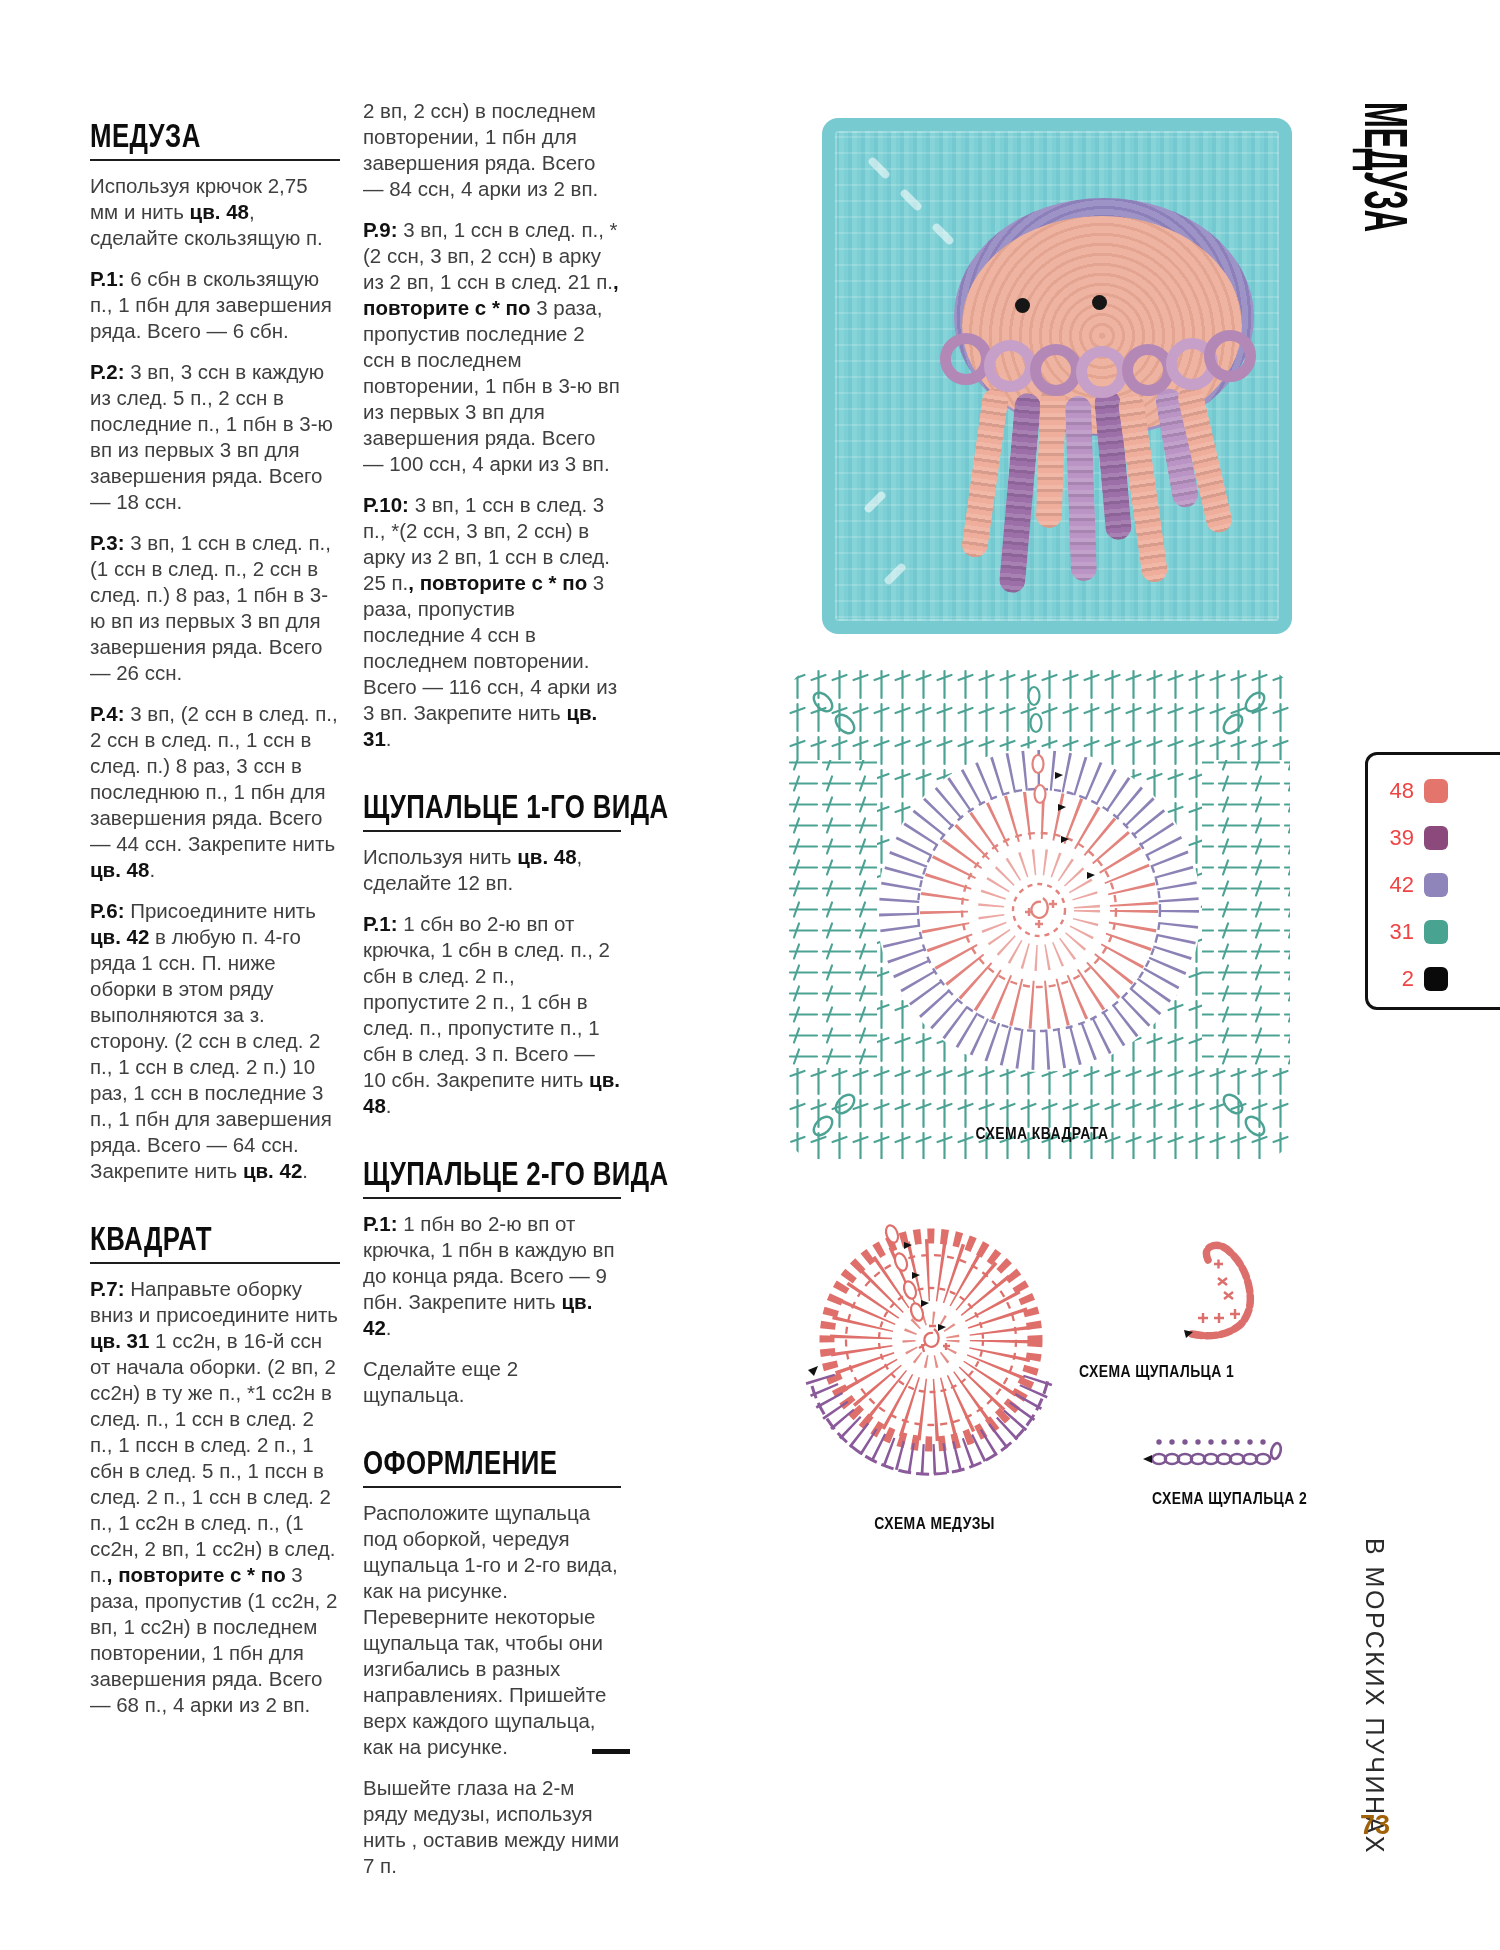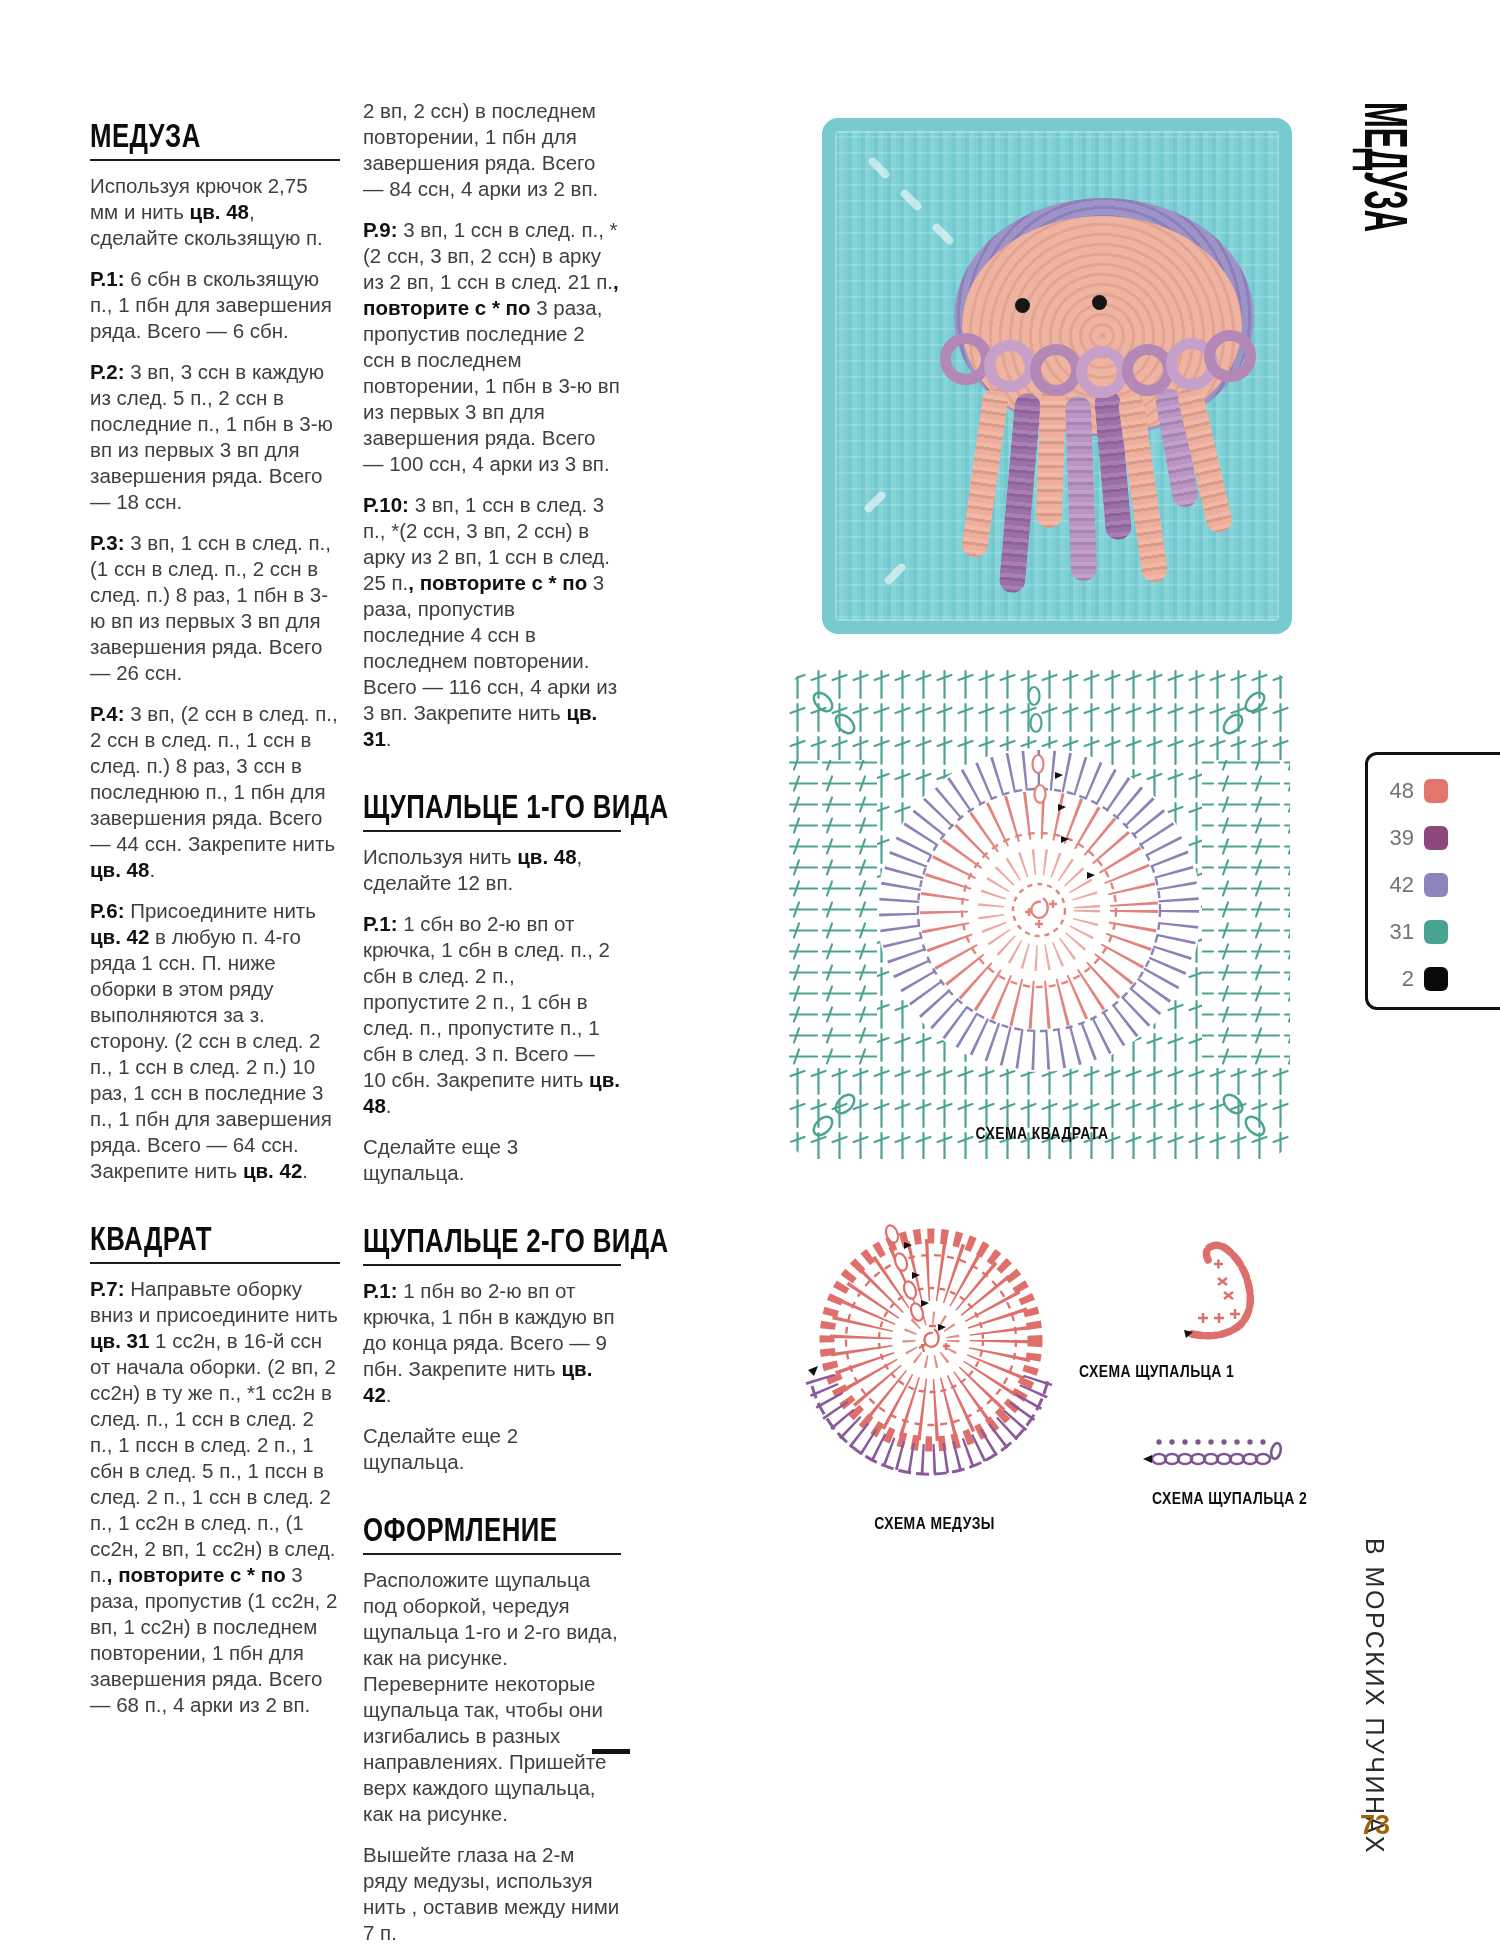--- a/index.html
+++ b/index.html
@@ -38,21 +38,21 @@
     background-image:repeating-radial-gradient(circle at 50% 55%, rgba(211,142,120,.4) 0 3px, rgba(0,0,0,0) 3px 10px);}
   .eye{position:absolute;width:15px;height:15px;border-radius:50%;background:#161616;}
   .ruffle{position:absolute;width:52px;height:52px;border-radius:50%;border:11px solid #b388b6;box-sizing:border-box;}
   .ruffle.lt{border-color:#c7a0ca;}
   .tent{position:absolute;width:26px;border-radius:13px;
     background-image:repeating-linear-gradient(0deg, rgba(0,0,0,.10) 0 3px, rgba(255,255,255,.12) 3px 7px, rgba(0,0,0,0) 7px 12px);}
   
   .legend{position:absolute;left:1365px;top:752px;width:148px;height:258px;border:3px solid #111;
     border-radius:12px;box-sizing:border-box;padding-top:24px;background:#fff;}
   .lrow{display:flex;align-items:center;justify-content:flex-start;height:23px;margin:0 0 24px 0;}
-  .lrow .lab{width:46px;text-align:right;font-size:22px;color:#737373;margin-right:10px;}
+  .lrow .lab{width:46px;text-align:right;font-size:22px;color:#ef4444;margin-right:10px;}
   .lrow .sw{width:24px;height:24px;border-radius:6px;}
   
   .vtitle{position:absolute;left:1356px;top:102px;writing-mode:vertical-rl;text-orientation:sideways;
     font-size:62px;line-height:60px;font-weight:800;color:#0a0a0a;letter-spacing:0px;
     transform:scaleY(.5);transform-origin:center top;white-space:nowrap;}
   .vsub{position:absolute;left:1360px;top:1538px;writing-mode:vertical-rl;text-orientation:sideways;
     font-size:25px;letter-spacing:2.5px;color:#2b2b2b;white-space:nowrap;}
   .pagenum{position:absolute;left:1360px;top:1810px;font-size:27px;font-weight:700;color:#a16207;}
   .endmark{position:absolute;left:592px;top:1749px;width:38px;height:5px;background:#111;}
   figure{margin:0;padding:0;position:absolute;}
@@ -84,21 +84,20 @@
   <p class="body">2 вп, 2 ссн) в последнем повторении, 1 пбн для завершения ряда. Всего — 84 ссн, 4 арки из 2 вп.</p>
   <p class="body"><strong>Р.9:</strong> 3 вп, 1 ссн в след. п., *(2 ссн, 3 вп, 2 ссн) в арку из 2 вп, 1 ссн в след. 21 п.<strong>, повторите с * по </strong> 3 раза, пропустив последние 2 ссн в последнем повторении, 1 пбн в 3-ю вп из первых 3 вп для завершения ряда. Всего — 100 ссн, 4 арки из 3 вп.</p>
   <p class="body"><strong>Р.10:</strong> 3 вп, 1 ссн в след. 3 п., *(2 ссн, 3 вп, 2 ссн) в арку из 2 вп, 1 ссн в след. 25 п.<strong>, повторите с * по </strong> 3 раза, пропустив последние 4 ссн в последнем повторении. Всего — 116 ссн, 4 арки из 3 вп. Закрепите нить <strong>цв. 31</strong>.</p>
   <div class="hb-gap"></div>
   <div class="hblock">
     <h2><span>ЩУПАЛЬЦЕ 1-ГО ВИДА</span></h2>
     <div class="rule"></div>
   </div>
   <p class="body">Используя нить <strong>цв. 48</strong>, сделайте 12 вп.</p>
   <p class="body"><strong>Р.1:</strong> 1 сбн во 2-ю вп от крючка, 1 сбн в след. п., 2 сбн в след. 2 п., пропустите 2 п., 1 сбн в след. п., пропустите п., 1 сбн в след. 3 п. Всего — 10 сбн. Закрепите нить <strong>цв. 48</strong>.</p>
-  <p class="body">Сделайте еще 3 щупальца.</p>
   <div class="hb-gap"></div>
   <div class="hblock">
     <h2><span>ЩУПАЛЬЦЕ 2-ГО ВИДА</span></h2>
     <div class="rule"></div>
   </div>
   <p class="body"><strong>Р.1:</strong> 1 пбн во 2-ю вп от крючка, 1 пбн в каждую вп до конца ряда. Всего — 9 пбн. Закрепите нить <strong>цв. 42</strong>.</p>
   <p class="body">Сделайте еще 2 щупальца.</p>
   <div class="hb-gap"></div>
   <div class="hblock">
     <h2><span>ОФОРМЛЕНИЕ</span></h2>

